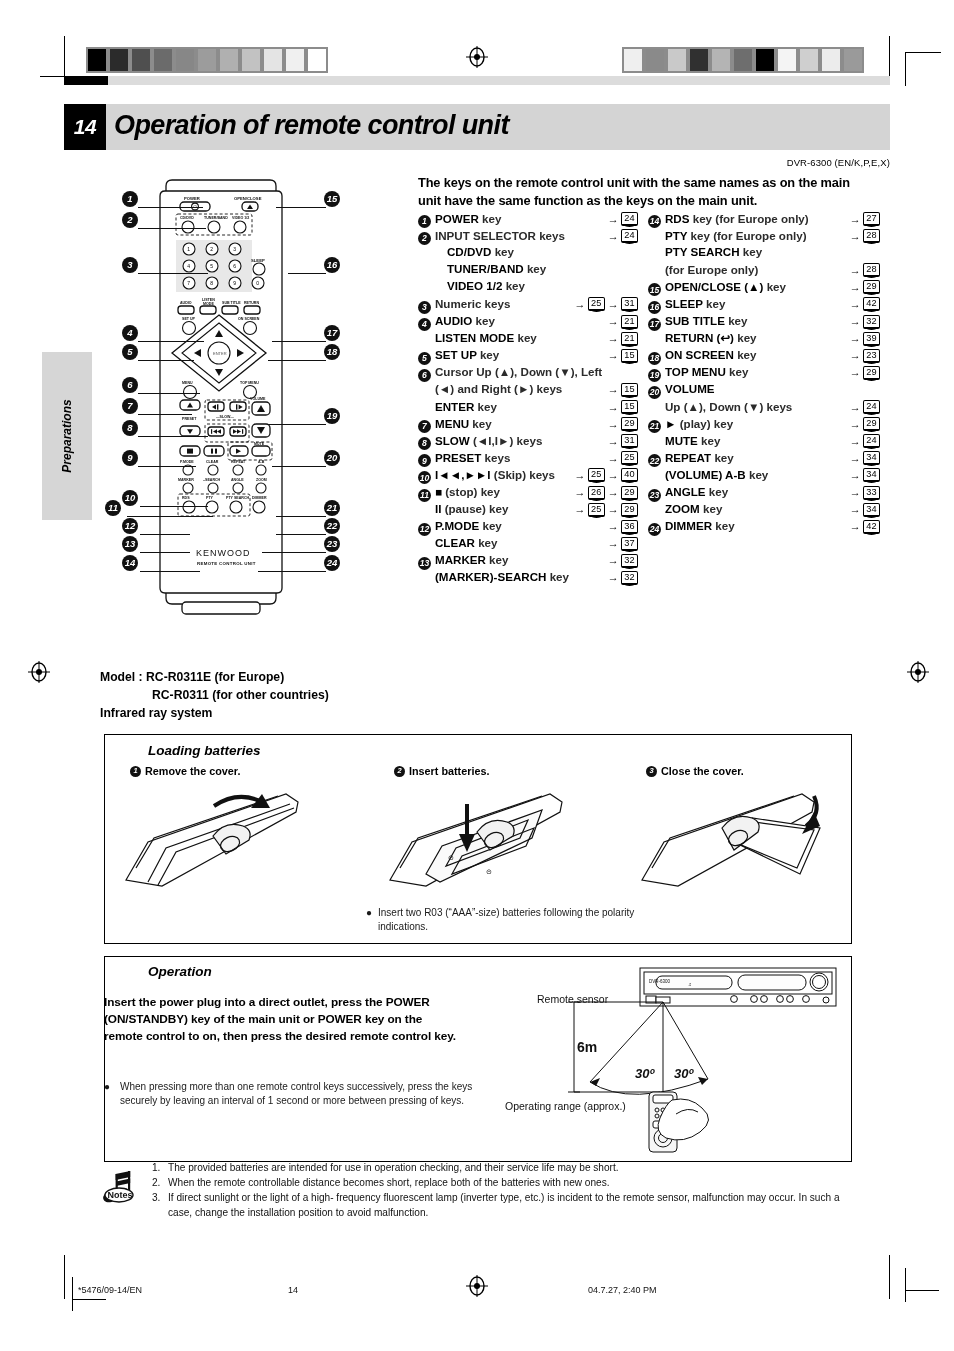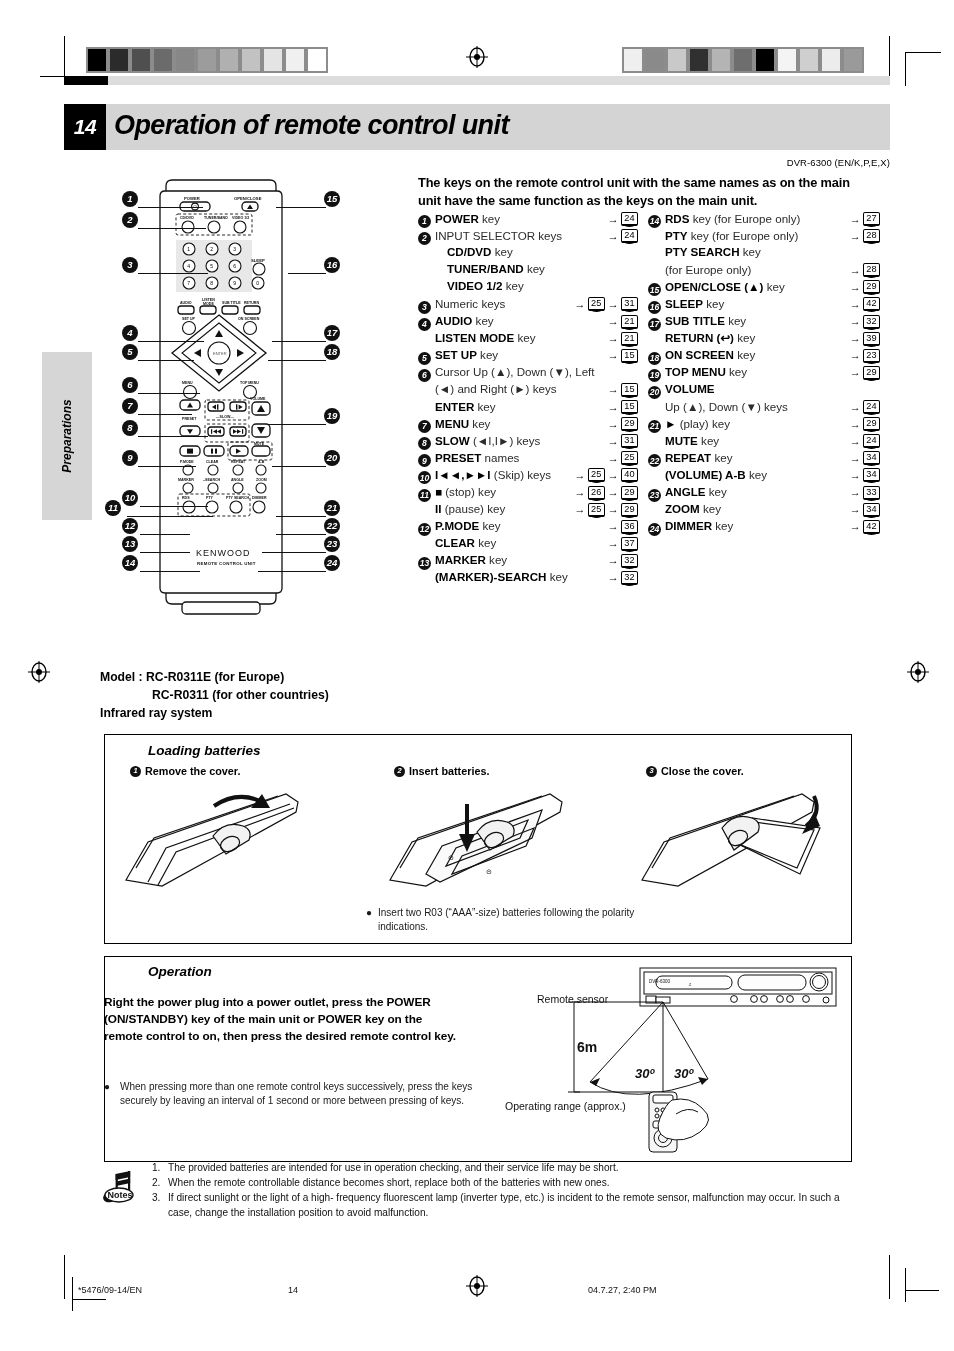--- a/index.html
+++ b/index.html
@@ -56,21 +56,21 @@
   .knum {
     flex:0 0 auto; width:13px; height:13px; border-radius:50%; background:#111; color:#fff;
     font-size:8.6px; font-weight:bold; font-style:italic; display:inline-flex;
     align-items:center; justify-content:center; margin-right:4px; align-self:center;
     line-height:1; position:relative; top:1px;
   }
   .kspacer { flex:0 0 auto; width:17px; }
   .kindent { flex:0 0 auto; width:29px; }
   .klabel { flex:0 0 auto; }
   .klabel b { font-weight:bold; }
-  .klabel .lt { font-weight:normal; color:#2b2b2b; }
+  .klabel .lt { font-weight:bold; color:#2b2b2b; }
   .kfill { flex:1 1 auto; min-width:4px; }
   .kref { flex:0 0 auto; display:inline-flex; align-items:center; gap:2px; margin-left:3px; }
   .karrow { font-size:11px; line-height:1; }
   .kpage {
     display:inline-block; border:1px solid #000; border-bottom:2px solid #000; border-radius:2px;
     padding:0 2.5px; font-size:9.2px; min-width:15px; text-align:center; line-height:11px;
     position:relative;
   }
   .kpage::after {
     content:""; position:absolute; left:3px; right:3px; bottom:-3px; height:2px;
@@ -330,21 +330,21 @@
       <span class="knum">8</span>
       <span class="klabel"><b>SLOW</b><span class="lt"> (◄I,I►) keys</span></span>
       <span class="kfill"></span>
       <span class="kref">
         <span class="karrow">→</span>
         <span class="kpage">31</span>
       </span>
     </div>
     <div class="krow">
       <span class="knum">9</span>
-      <span class="klabel"><b>PRESET</b><span class="lt"> names</span></span>
+      <span class="klabel"><b>PRESET</b><span class="lt"> keys</span></span>
       <span class="kfill"></span>
       <span class="kref">
         <span class="karrow">→</span>
         <span class="kpage">25</span>
       </span>
     </div>
     <div class="krow">
       <span class="knum">10</span>
       <span class="klabel"><b>I◄◄,►►I</b><span class="lt"> (Skip) keys</span></span>
       <span class="kfill"></span>
@@ -875,21 +875,21 @@
 </svg>
 </div>
 
 <div class="bat-note">
   <span class="bullet">●</span>
   <span class="txt">Insert two R03 (“AAA”-size) batteries following the polarity indications.</span>
 </div>
 
 <div class="box op-box"></div>
 <div class="box-title op-title">Operation</div>
-<div class="op-body">Right the power plug into a power outlet, press the POWER (ON/STANDBY) key of the main unit or POWER key on the remote control to on, then press the desired remote control key.</div>
+<div class="op-body">Insert the power plug into a direct outlet, press the POWER (ON/STANDBY) key of the main unit or POWER key on the remote control to on, then press the desired remote control key.</div>
 <div class="op-bullet">
   <span class="bullet">●</span>
   <span class="txt">When pressing more than one remote control keys successively, press the keys securely by leaving an interval of 1 second or more between pressing of keys.</span>
 </div>
 
 <div class="op-diagram">
 <svg width="330" height="190" viewBox="0 0 330 190">
   <g fill="none" stroke="#111" stroke-width="1">
 
     <rect x="128" y="4" width="196" height="38" fill="#fff"></rect>

